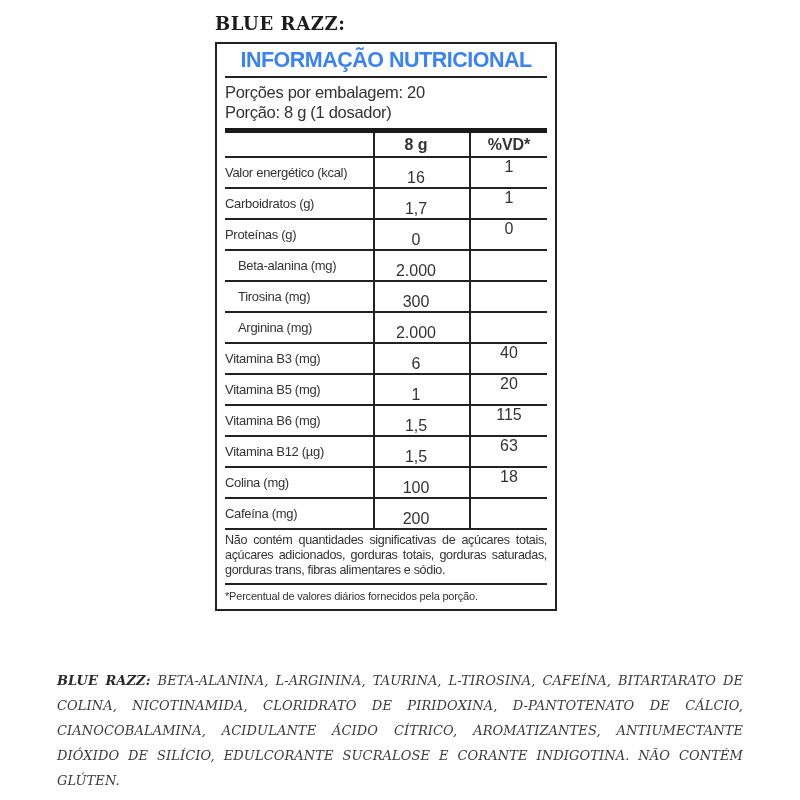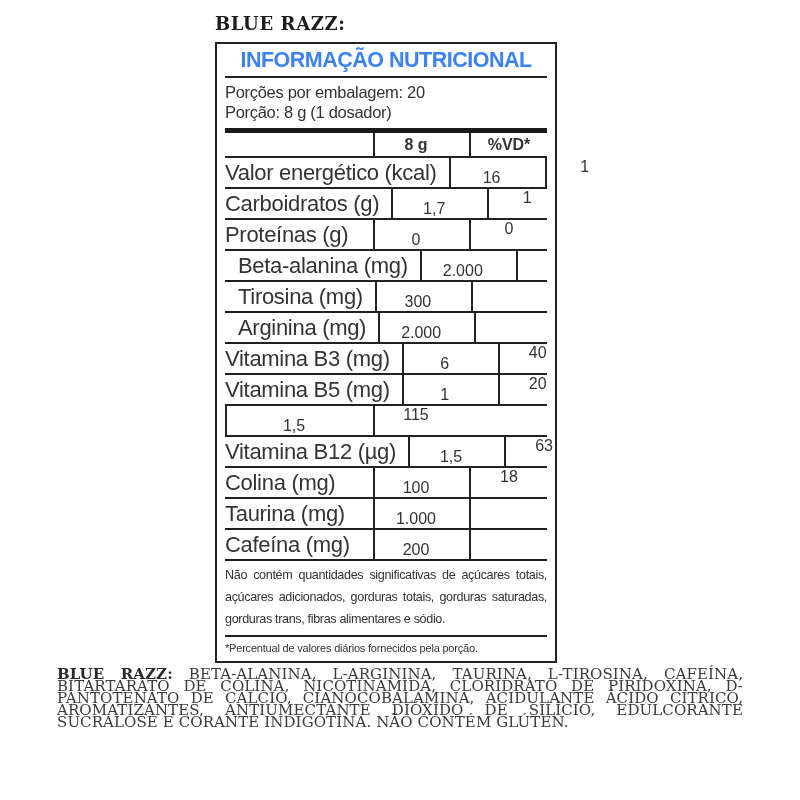--- a/index.html
+++ b/index.html
@@ -29,47 +29,47 @@
   .nt-servings{
     font-size:16.5px;letter-spacing:-0.3px;line-height:20px;
     padding:4px 0 6px;color:#333333;
   }
   .nt-bar{height:5px;background:#1a1a1a;}
   .nt-row{display:grid;grid-template-columns:1fr 84px 78px;gap:12px;}
   .nt-header{height:23px;font-weight:bold;font-size:16.5px;}
   .nt-header .c-amount,.nt-header .c-dv{align-items:center;padding-bottom:0;}
   #rows .nt-row{height:29px;border-top:2px solid #222222;}
   .c-label{
-    display:flex;align-items:center;font-size:22px;
+    display:flex;align-items:center;font-size:13px;
     letter-spacing:-0.3px;white-space:nowrap;
   }
   .indent .c-label{padding-left:13px;}
   .c-amount{
     border-left:2px solid #222222;display:flex;justify-content:center;
     align-items:flex-end;padding-bottom:1px;font-size:16px;line-height:17px;
   }
   .c-dv{
     border-left:2px solid #222222;display:flex;justify-content:center;
     align-items:flex-start;font-size:16px;line-height:17px;
   }
   .nt-note{
     border-top:2px solid #222222;
-    font-size:12.6px;line-height:22px;letter-spacing:-0.35px;
+    font-size:12.6px;line-height:15px;letter-spacing:-0.35px;
     padding:3px 0 5px;text-align:justify;color:#333333;
   }
   .nt-footnote{
     border-top:2px solid #222222;
     font-size:11px;letter-spacing:-0.2px;
     padding:5px 0 7px;color:#333333;white-space:nowrap;
   }
   
   .ingredients{
     position:absolute;left:57px;top:668px;width:686px;margin:0;
-    font-family:"DejaVu Serif",serif;font-size:15px;line-height:12px;
-    letter-spacing:0.1px;color:#3a3a3a;text-align:justify;
+    font-family:"DejaVu Serif",serif;font-size:13px;line-height:25px;
+    letter-spacing:0.1px;color:#3a3a3a;text-align:justify;font-style:italic;
   }
   .ing-lead{font-weight:bold;color:#2a2a2a;}
 </style>
 </head>
 <body>
 
 <div class="heading">BLUE RAZZ:</div>
 
 <div class="label-box">
   <div class="nt-title">INFORMAÇÃO NUTRICIONAL</div>
@@ -122,37 +122,33 @@
     <div class="c-label">Vitamina B3 (mg)</div>
     <div class="c-amount">6</div>
     <div class="c-dv">40</div>
   </div>
       <div class="nt-row">
     <div class="c-label">Vitamina B5 (mg)</div>
     <div class="c-amount">1</div>
     <div class="c-dv">20</div>
   </div>
       <div class="nt-row">
+    <div class="c-label">Vitamina B6 (mg)</div>
     <div class="c-amount">1,5</div>
     <div class="c-dv">115</div>
   </div>
       <div class="nt-row">
     <div class="c-label">Vitamina B12 (µg)</div>
     <div class="c-amount">1,5</div>
     <div class="c-dv">63</div>
   </div>
       <div class="nt-row">
     <div class="c-label">Colina (mg)</div>
     <div class="c-amount">100</div>
     <div class="c-dv">18</div>
-  </div>
-      <div class="nt-row">
-    <div class="c-label">Taurina (mg)</div>
-    <div class="c-amount">1.000</div>
-    <div class="c-dv"></div>
   </div>
       <div class="nt-row">
     <div class="c-label">Cafeína (mg)</div>
     <div class="c-amount">200</div>
     <div class="c-dv"></div>
   </div>
     </div>
 
   <div class="nt-note">Não contém quantidades significativas de açúcares totais, açúcares adicionados, gorduras totais, gorduras saturadas, gorduras trans, fibras alimentares e sódio.</div>
 

